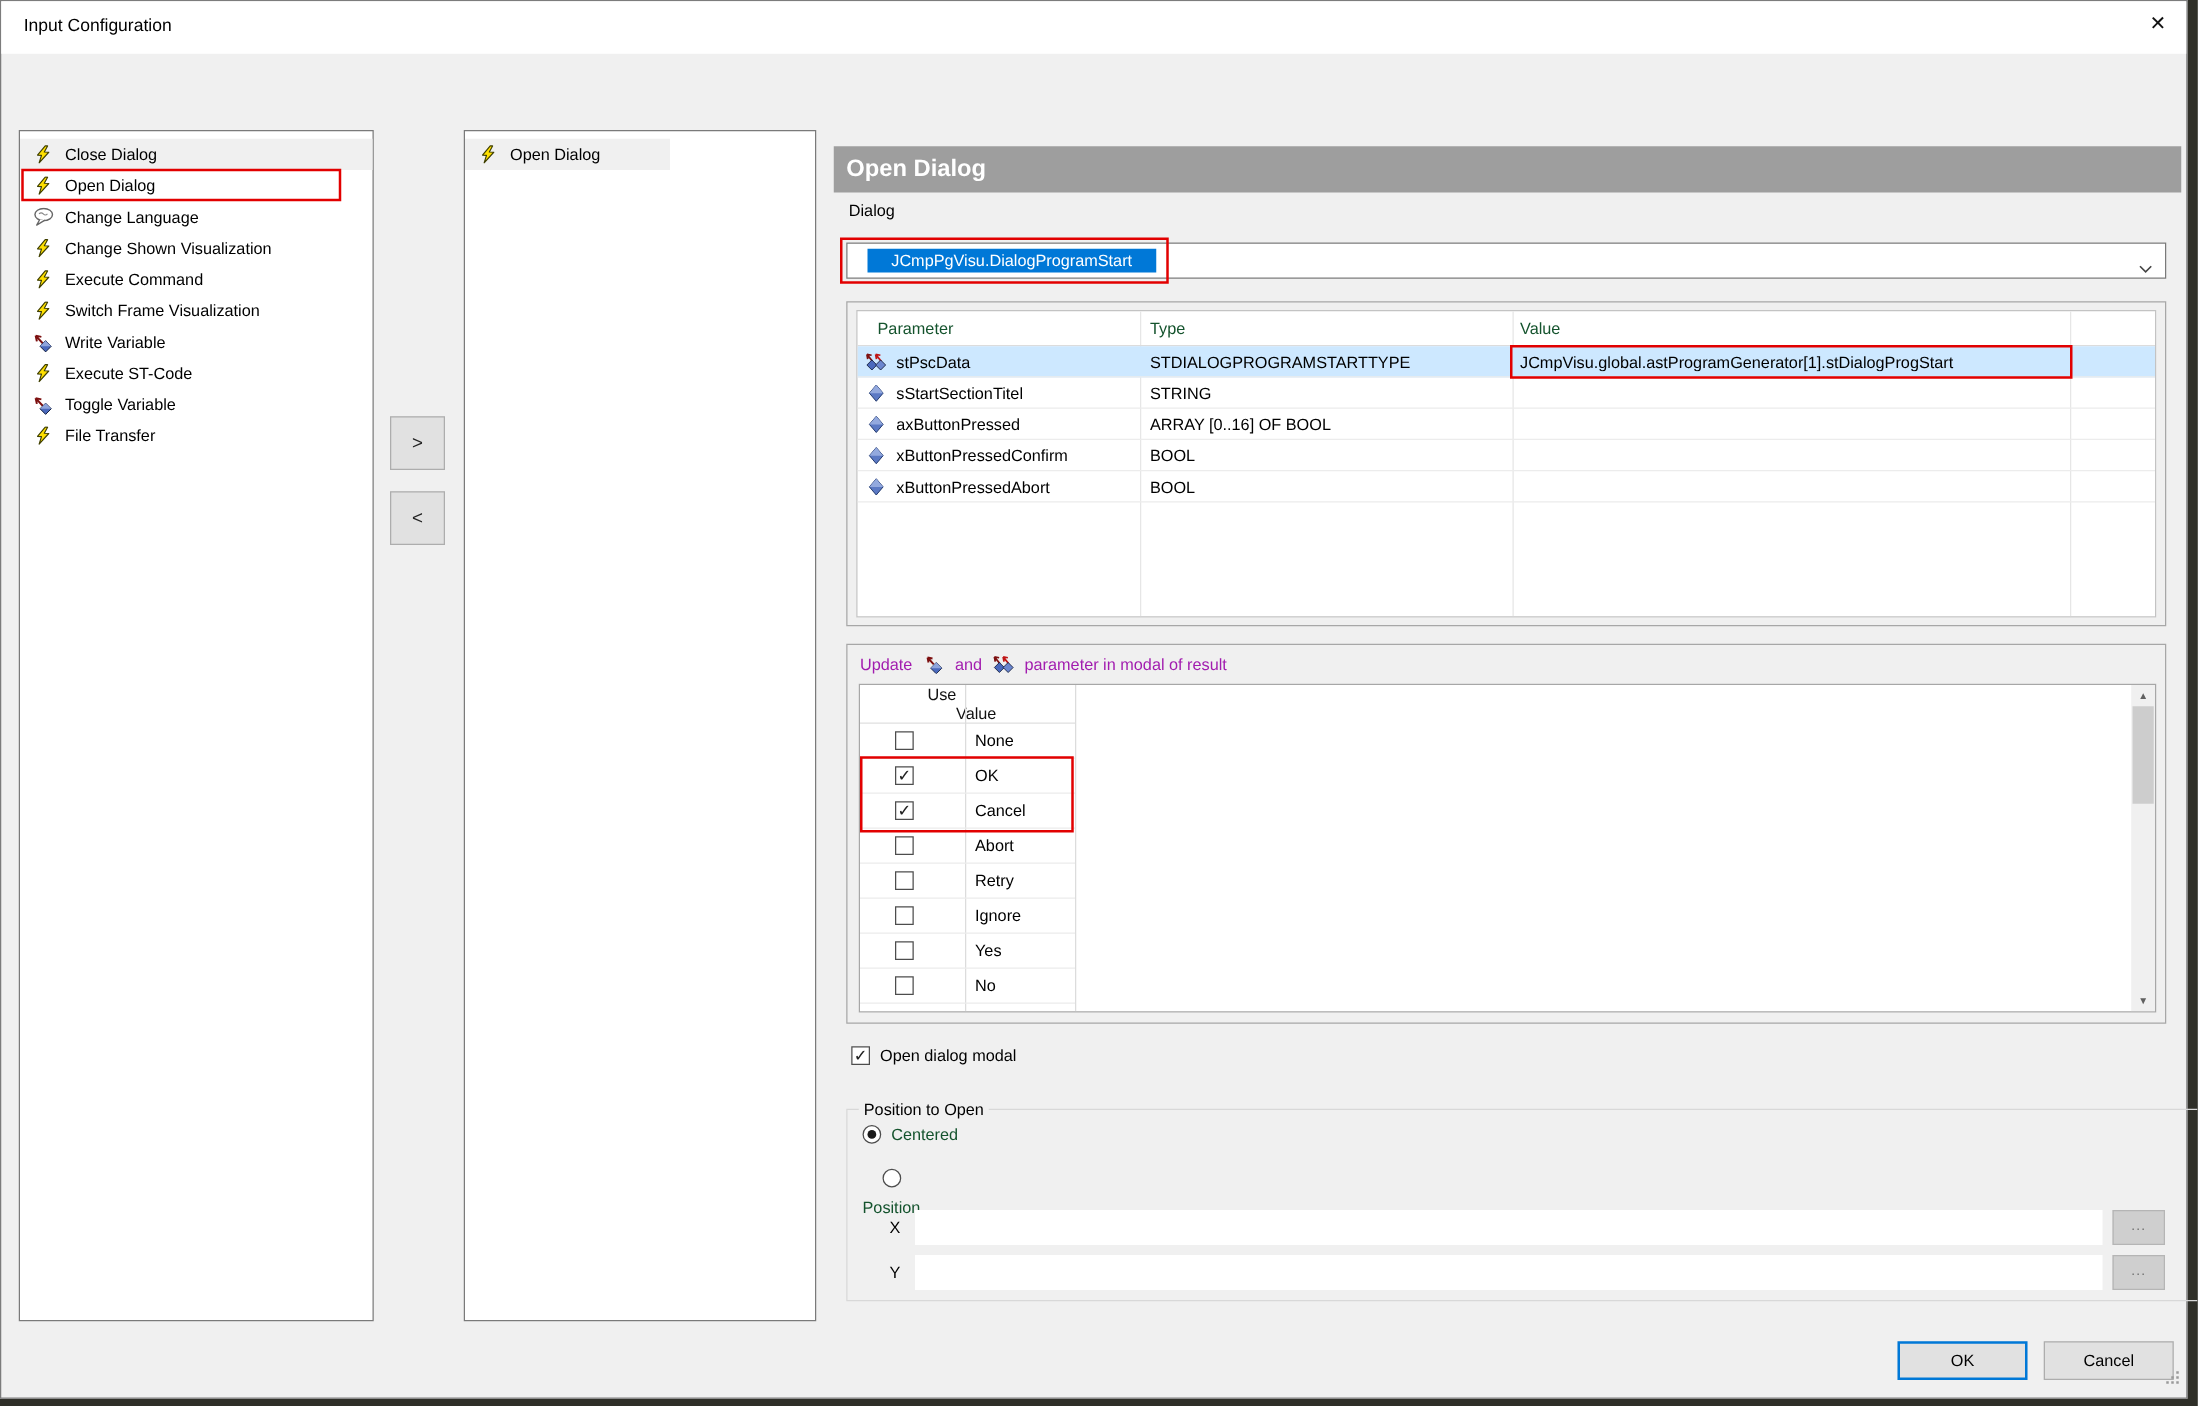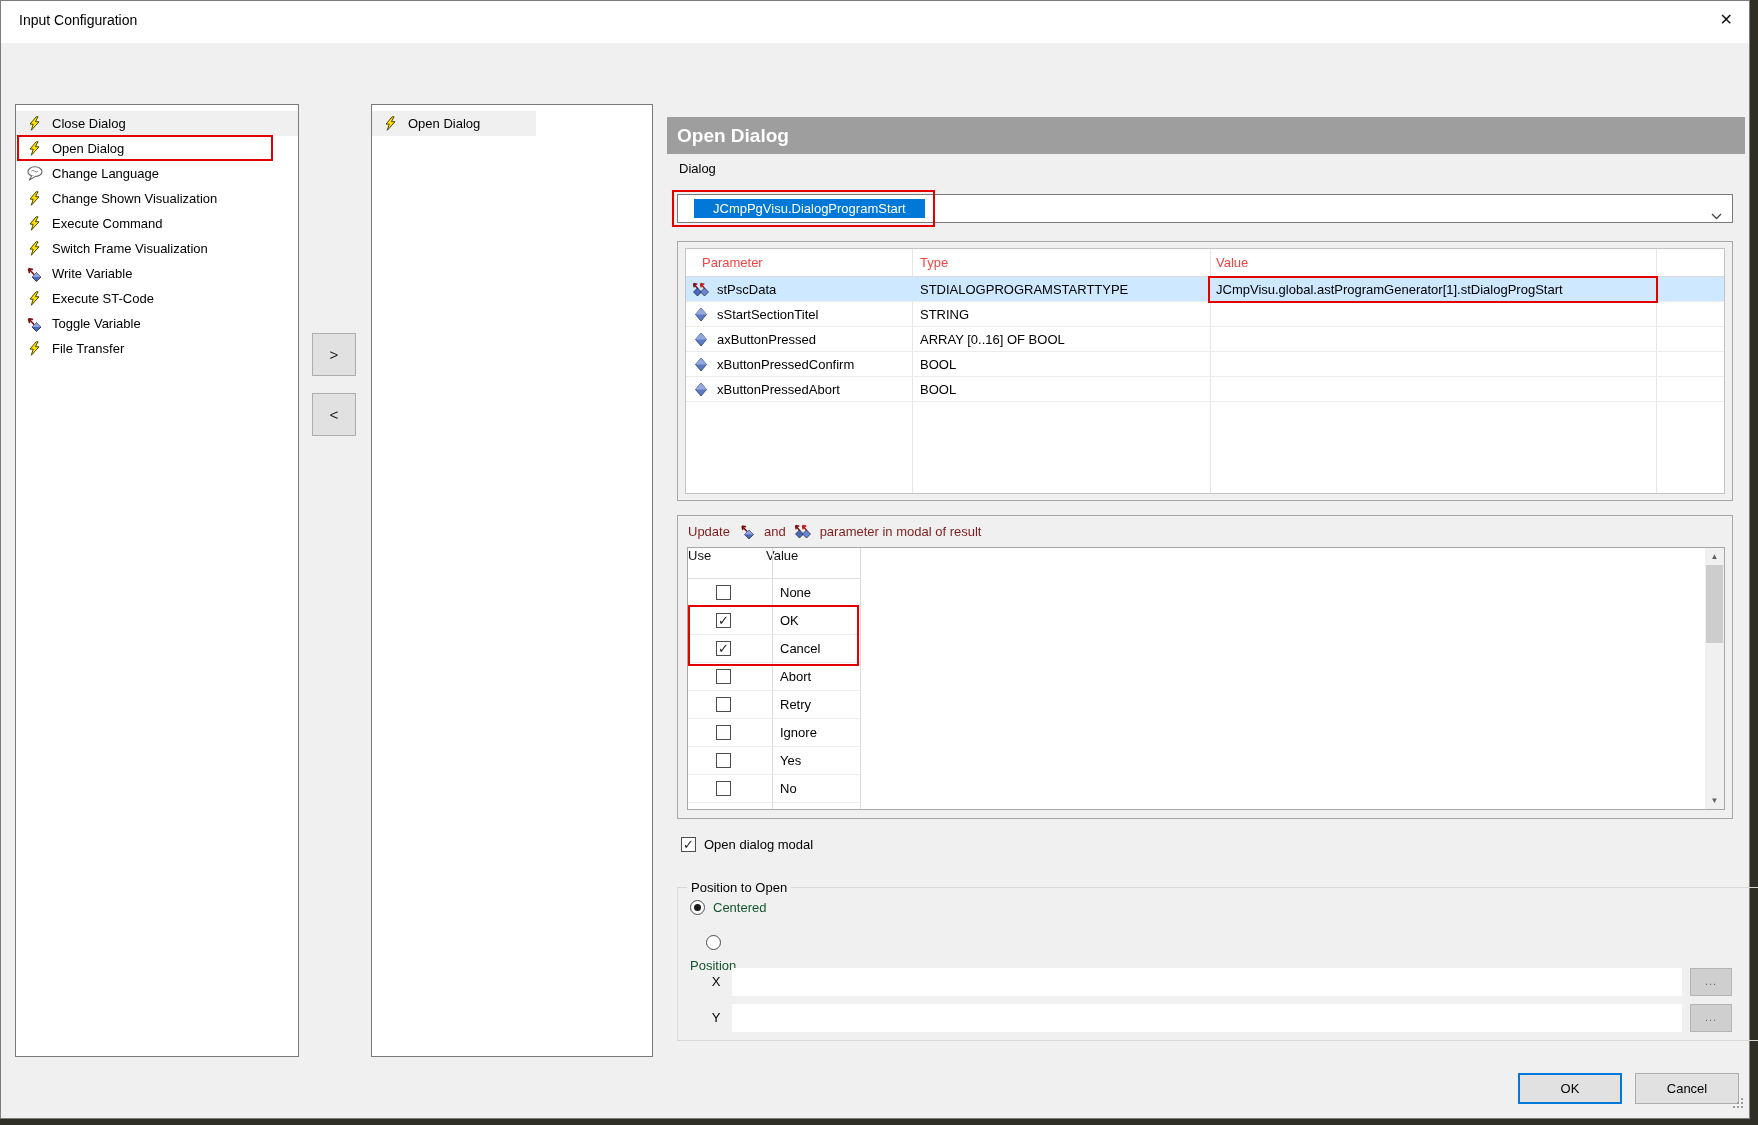--- a/index.html
+++ b/index.html
@@ -22,31 +22,31 @@
   .xfer-remove{left:311px;top:392px;}
   .detail-header{position:absolute;left:666px;top:116px;width:1078px;height:37px;background:#9e9e9e;color:#fff;font-weight:bold;font-size:19px;line-height:37px;padding-left:10px;box-sizing:border-box;}
   .dialog-label{position:absolute;left:678px;top:160px;font-size:13px;color:#000;}
   .combo{position:absolute;left:676px;top:193px;width:1056px;height:29px;background:#fff;border:1px solid #7a7a7a;box-sizing:border-box;display:flex;align-items:center;}
   .combo-text{margin-left:16px;background:#0078d7;color:#fff;font-size:13px;padding:2px 19px;}
   .combo-chevron{position:absolute;right:10px;top:11px;}
   .param-panel{position:absolute;left:676px;top:240px;width:1056px;height:260px;border:1px solid #a7a7a7;background:#f0f0f0;box-sizing:border-box;}
   .ptable{position:absolute;left:7px;top:6px;right:7px;bottom:6px;background:#fff;border:1px solid #c3c3c3;font-size:13px;overflow:hidden;}
   .vline{position:absolute;top:0;bottom:0;width:1px;background:#e6e6e6;}
   .prow{display:flex;height:25px;align-items:center;border-bottom:1px solid #ececec;position:relative;box-sizing:border-box;}
-  .phead{height:28px;border-bottom:1px solid #dcdcdc;color:#ef4444;}
+  .phead{height:28px;border-bottom:1px solid #dcdcdc;color:#14532d;}
   .c1{width:226px;display:flex;gap:7px;align-items:center;padding-left:6px;box-sizing:border-box;flex:none;}
   .phead .c1{padding-left:16px;}
   .c2{width:298px;padding-left:8px;box-sizing:border-box;flex:none;}
   .c3{width:446px;padding-left:6px;box-sizing:border-box;flex:none;white-space:nowrap;overflow:hidden;}
   .prow.sel{background:#cde8ff;}
   .update-box{position:absolute;left:676px;top:514px;width:1056px;height:304px;border:1px solid #a7a7a7;background:#f0f0f0;box-sizing:border-box;}
-  .update-title{position:absolute;left:10px;top:7px;display:flex;align-items:center;gap:8px;font-size:13px;color:#7f1d1d;}
+  .update-title{position:absolute;left:10px;top:7px;display:flex;align-items:center;gap:8px;font-size:13px;color:#a21caf;}
   .ulist{position:absolute;left:9px;top:31px;width:1038px;height:263px;background:#fff;border:1px solid #a7a7a7;box-sizing:border-box;font-size:13px;overflow:hidden;}
   .ulist .vline{background:#dcdcdc;}
-  .uhead{height:31px;display:flex;width:172px;border-bottom:1px solid #e0e0e0;box-sizing:border-box;color:#111;}
+  .uhead{height:31px;display:flex;align-items:center;width:172px;border-bottom:1px solid #e0e0e0;padding-left:14px;box-sizing:border-box;color:#111;flex-direction:column;}
   .uhead .h1{width:78px;flex:none;}
   .urow{height:28px;display:flex;align-items:center;width:172px;border-bottom:1px solid #ececec;position:relative;box-sizing:border-box;}
   .cb{width:15px;height:15px;border:1px solid #4d4d4d;background:#fff;box-sizing:border-box;font-size:13px;line-height:13px;text-align:center;color:#222;flex:none;}
   .urow .cb{margin-left:28px;}
   .uval{position:absolute;left:92px;}
   .vsb{position:absolute;top:0;right:0;bottom:0;width:19px;background:#f0f0f0;}
   .vsb .sb-up{position:absolute;top:0;left:0;right:0;height:17px;color:#606060;font-size:8px;text-align:center;line-height:17px;cursor:pointer;}
   .vsb .sb-down{position:absolute;bottom:0;left:0;right:0;height:17px;color:#606060;font-size:8px;text-align:center;line-height:17px;cursor:pointer;}
   .vsb .sb-thumb{position:absolute;top:17px;left:1px;right:1px;height:78px;background:#cdcdcd;cursor:pointer;}
   .modal-row{position:absolute;left:680px;top:836px;display:flex;align-items:center;gap:8px;font-size:13px;color:#000;}

